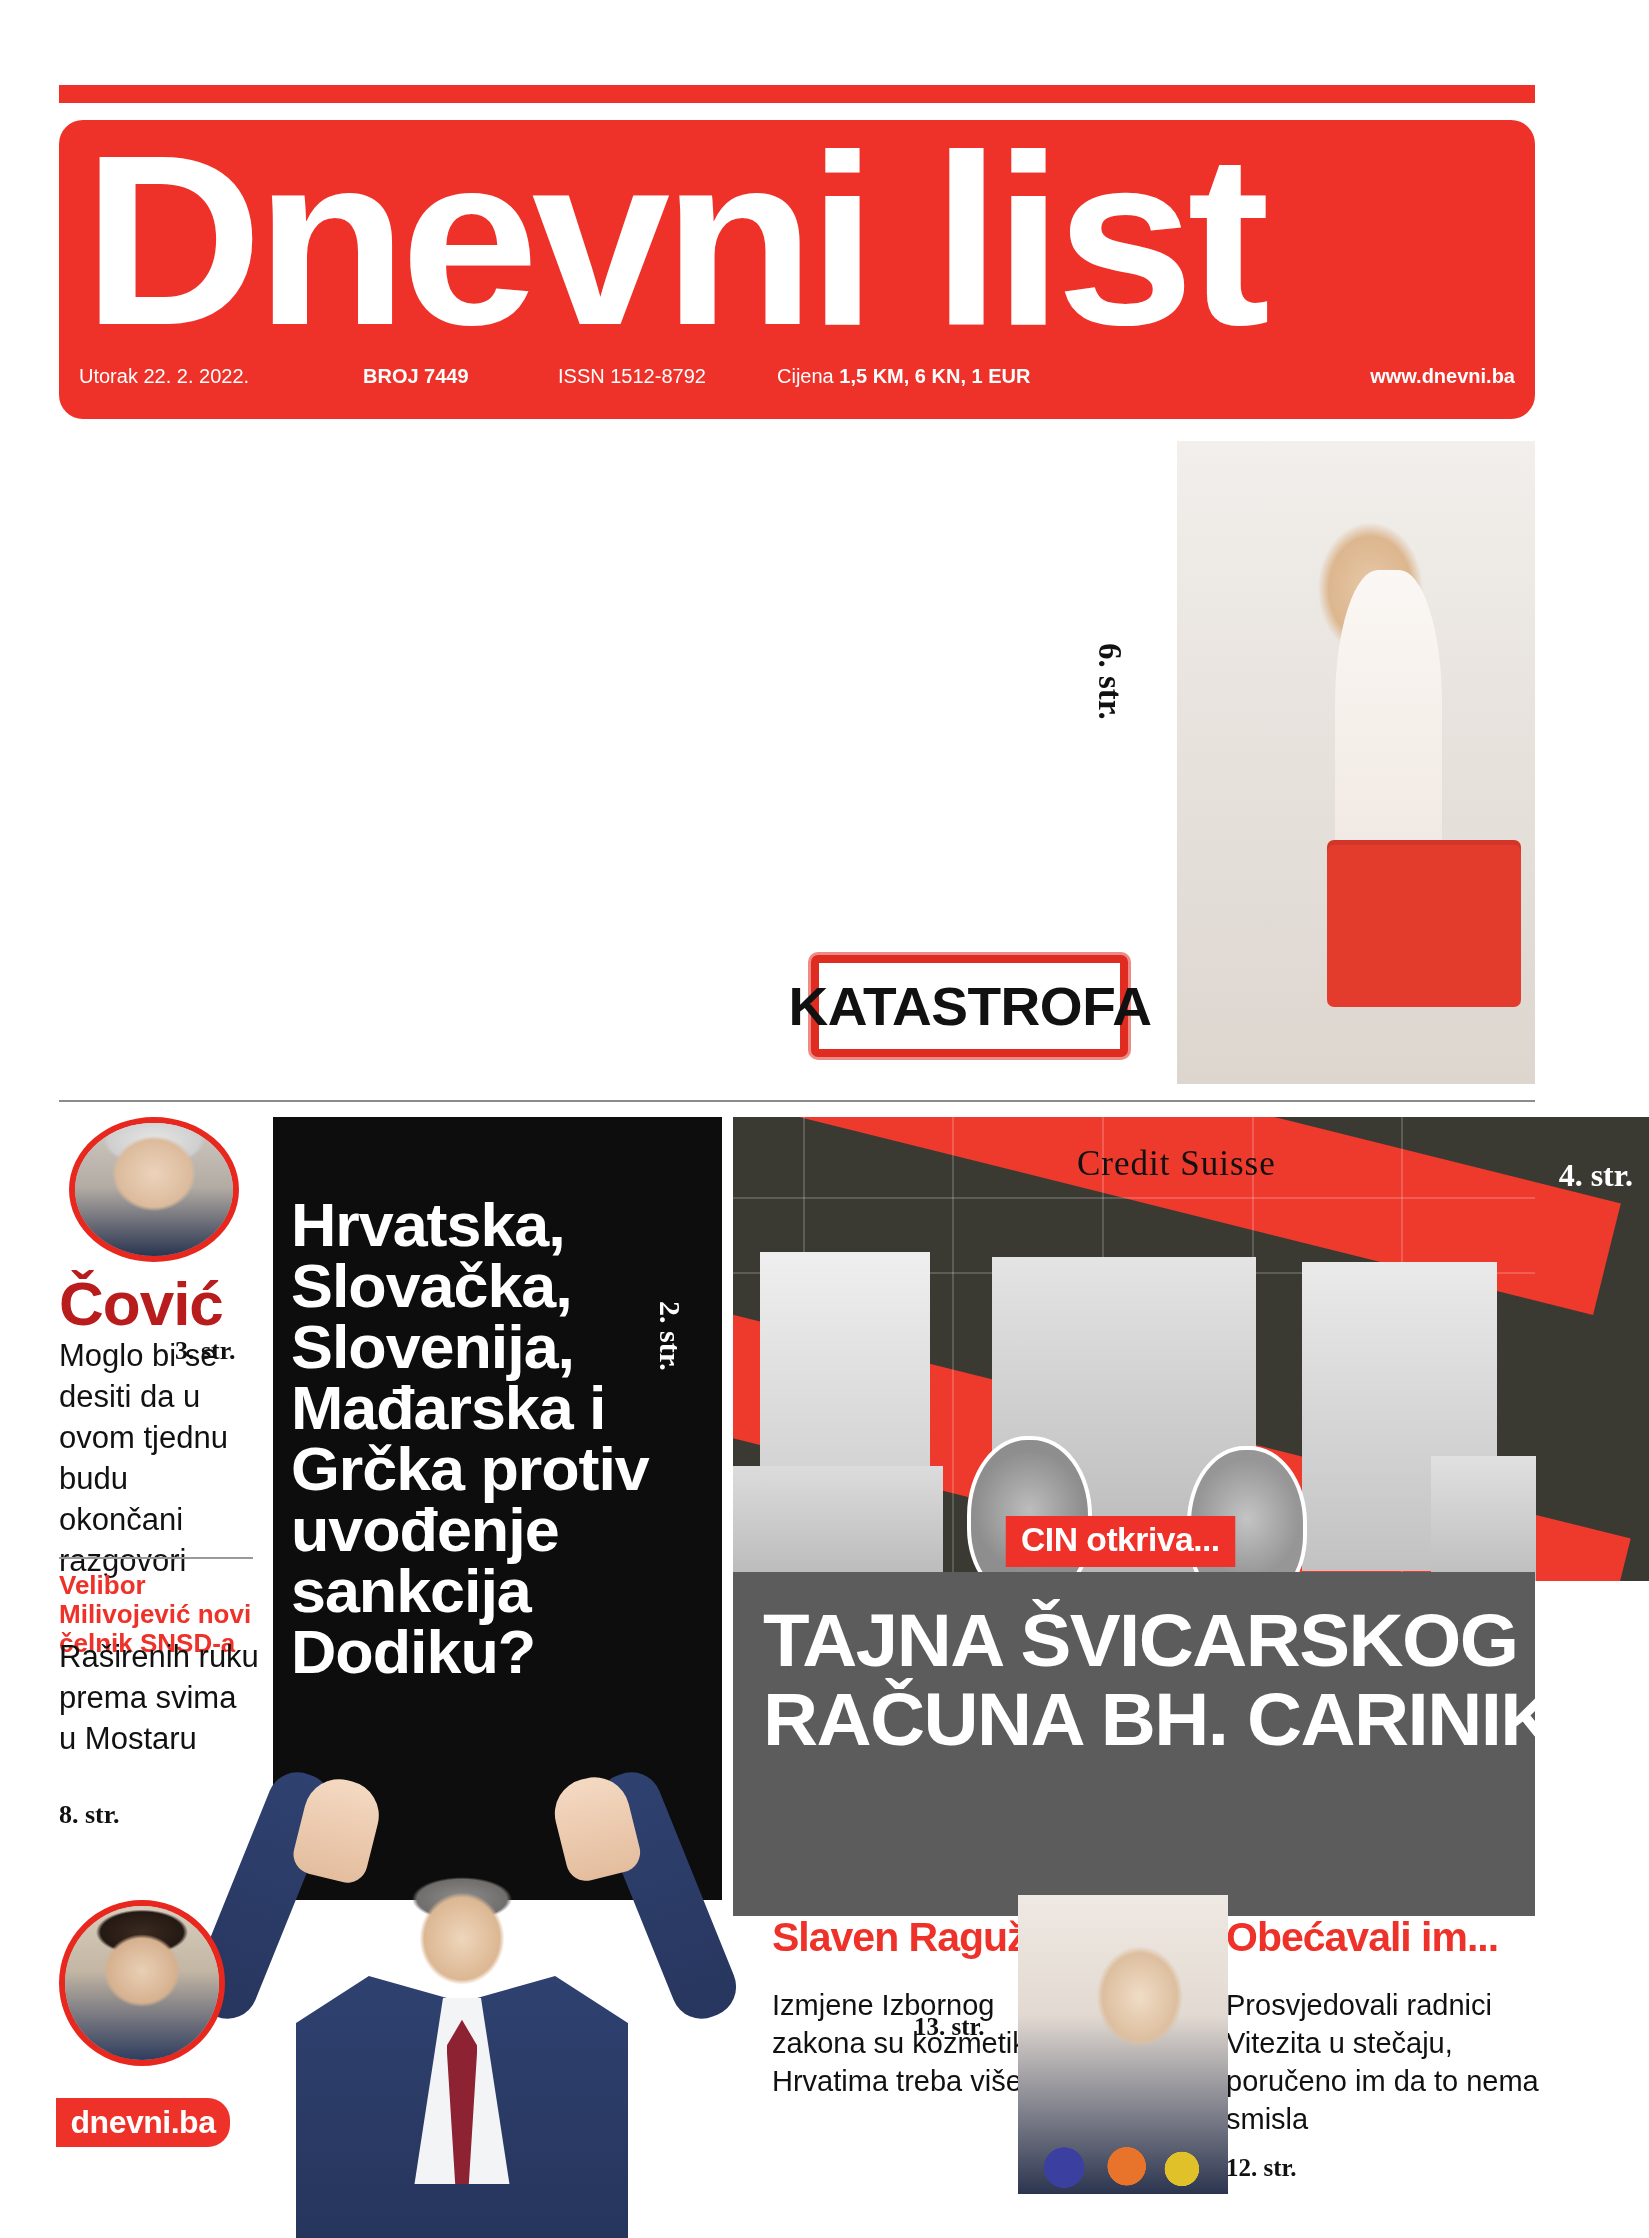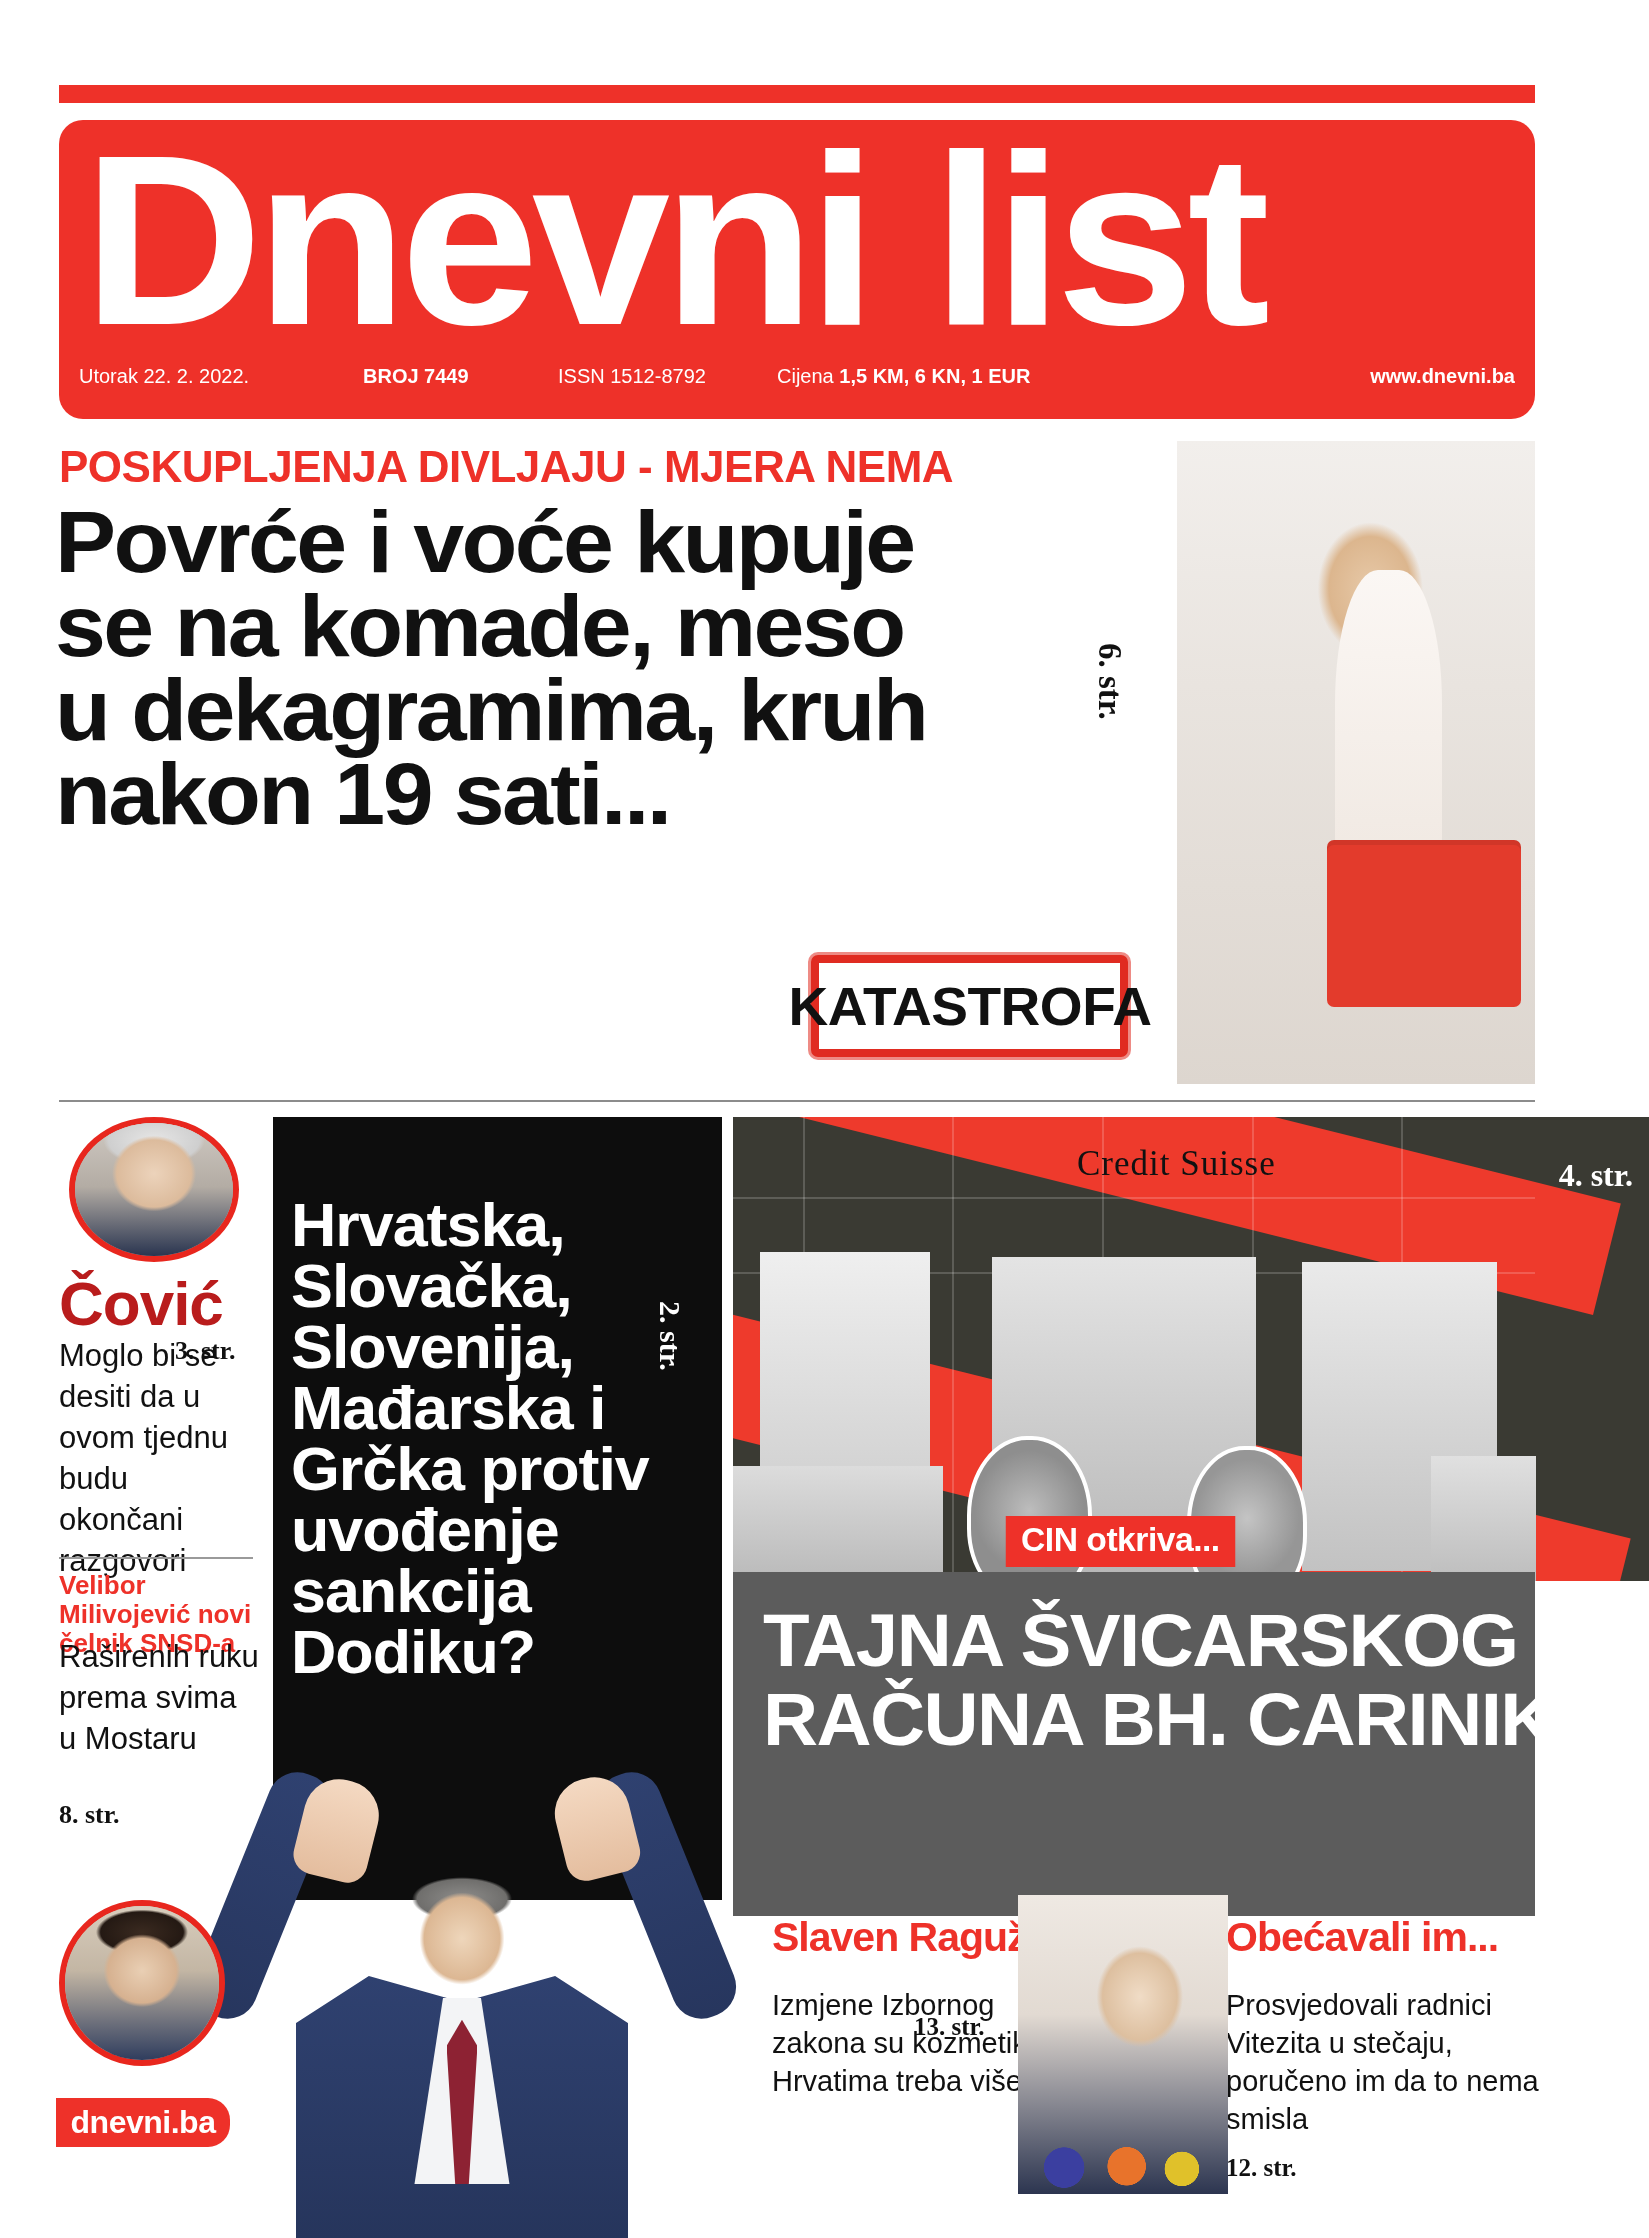--- a/index.html
+++ b/index.html
@@ -329,29 +329,20 @@
     <div class="masthead-title">Dnevni list</div>
     <div class="masthead-info">
       <span class="mi date">Utorak 22. 2. 2022.</span>
       <span class="mi issue">BROJ 7449</span>
       <span class="mi issn">ISSN 1512-8792</span>
       <span class="mi price"><span>Cijena</span> <b>1,5 KM, 6 KN, 1 EUR</b></span>
       <span class="mi web">www.dnevni.ba</span>
     </div>
   </div>
 
-  <div class="lead">
-    <div class="kicker">POSKUPLJENJA DIVLJAJU - MJERA NEMA</div>
-    <div class="lead-head">
-      <div>Povrće i voće kupuje</div>
-      <div>se na komade, meso</div>
-      <div>u dekagramima, kruh</div>
-      <div>nakon 19 sati...</div>
-    </div>
-  </div>
   <div class="page-ref-vert lead-ref">6. str.</div>
 
   <div class="stamp">
     <span>KATASTROFA</span>
   </div>
 
   <div class="lead-photo">
     <div class="ph shop"></div>
   </div>
 

